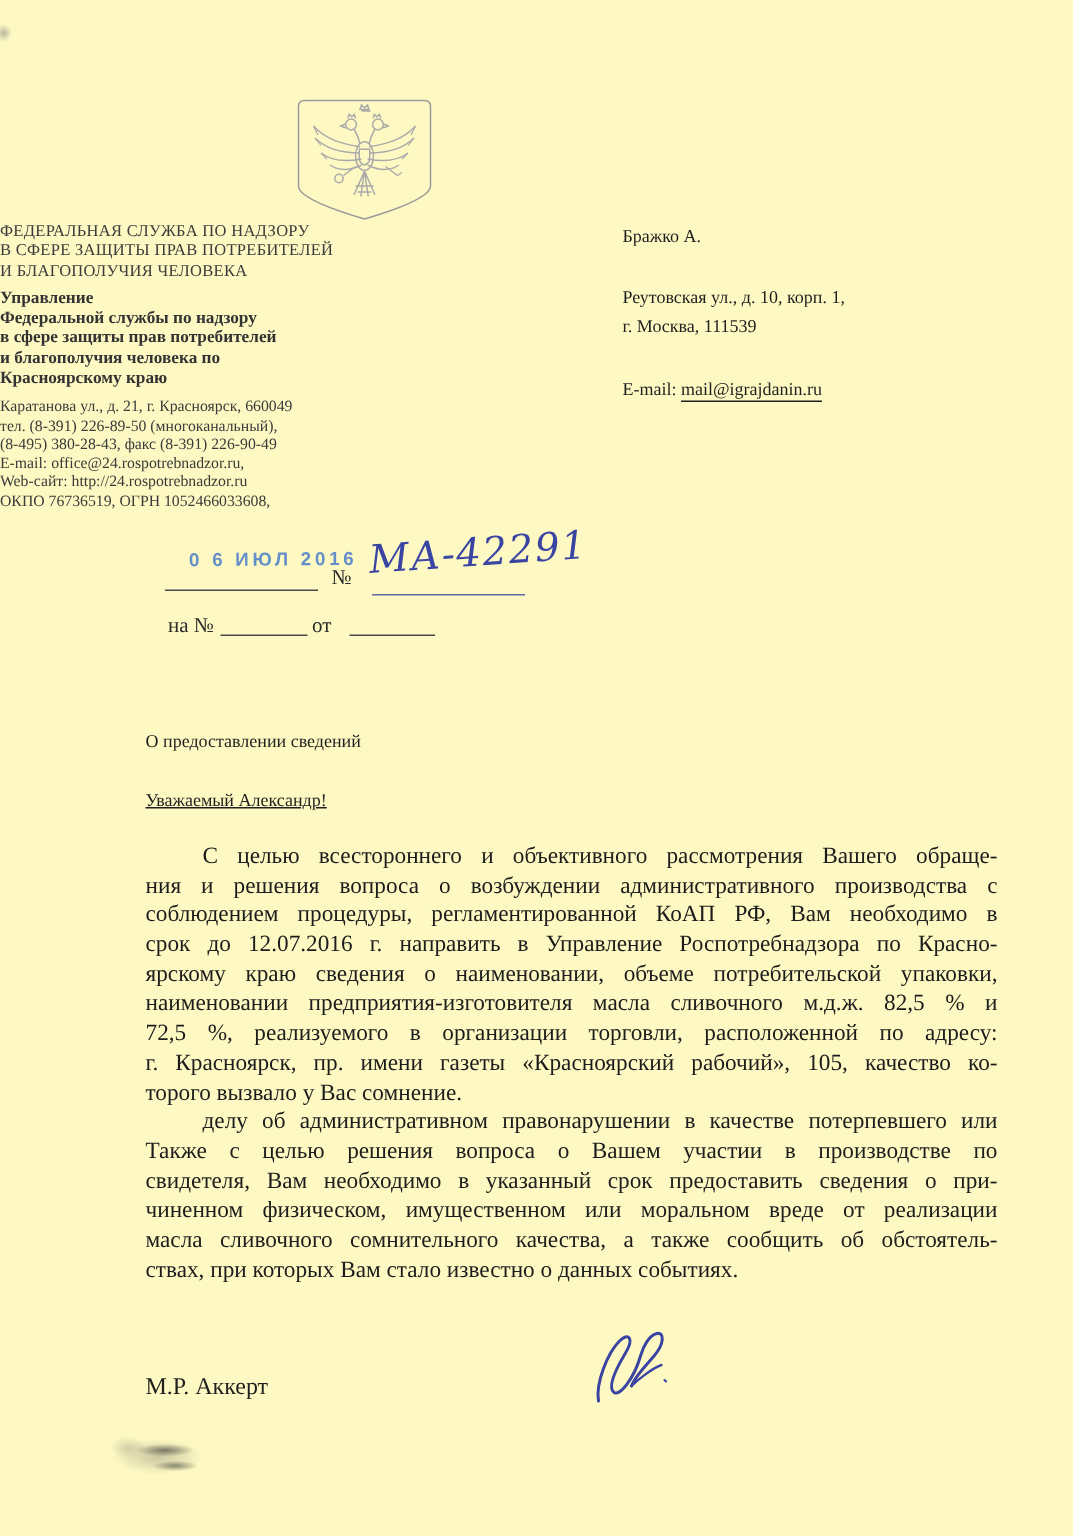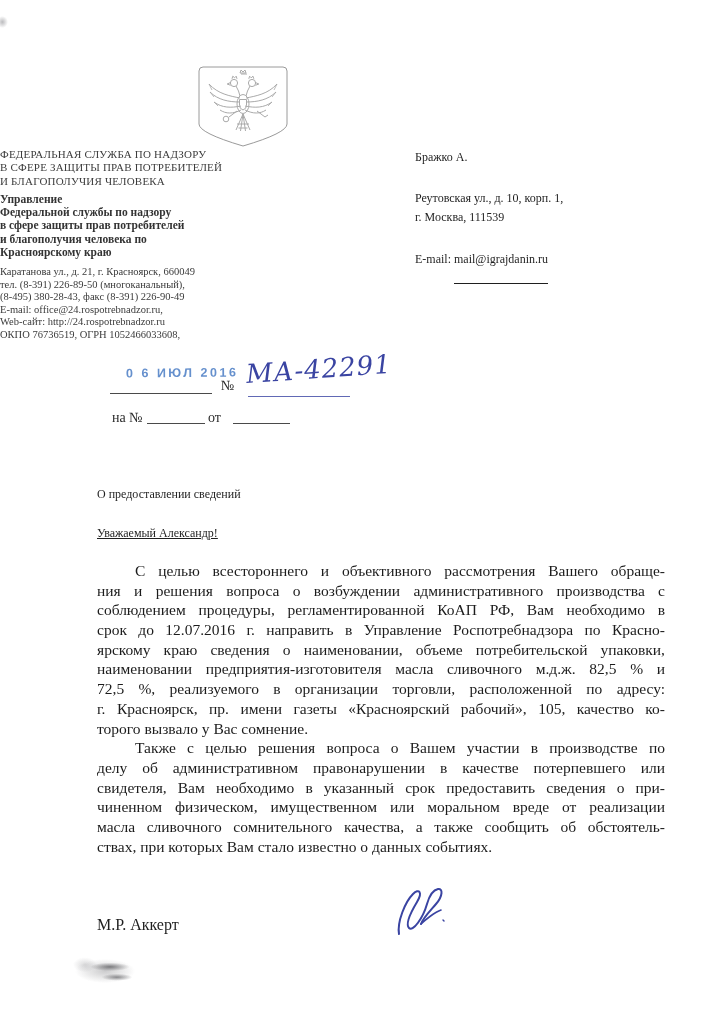--- a/index.html
+++ b/index.html
@@ -1,20 +1,20 @@
 <!DOCTYPE html>
 <html><head>
 <meta charset="utf-8">
 <style>
   html,body{margin:0;padding:0;background:#888;}
   .page{
     position:relative;
     width:715px;height:1024px;
     margin:0 auto;
-    background:#ffffff;
+    background:#fef9c3;
     font-family:"Liberation Serif", serif;
     color:#1f1f1f;
     overflow:hidden;
   }
   .emblem{position:absolute;left:196px;top:66px;width:94px;height:82px;}
   .org-caps{position:absolute;left:0;top:148px;width:360px;
     font-size:11px;line-height:13.4px;color:#3c3c3c;letter-spacing:.2px;}
   .division{position:absolute;left:0;top:193px;width:360px;
     font-size:11.5px;line-height:13.2px;font-weight:bold;color:#333;}
   .contact{position:absolute;left:0;top:266px;width:360px;
@@ -37,21 +37,21 @@
     font-size:14px;color:#2a2a2a;}
   .na-label{position:absolute;left:112px;top:2px;}
   .rl-na{left:147px;top:15px;width:58px;}
   .ot-label{position:absolute;left:208px;top:2px;}
   .rl-ot{left:233px;top:15px;width:57px;}
   
   .recipient{position:absolute;left:415px;top:148px;width:260px;
     font-size:12px;line-height:19px;color:#1f1f1f;}
   .recip-name{margin-bottom:22px;}
   .recip-email{margin-top:23px;}
-  .email-underline{border-bottom:1px solid #1f1f1f;padding-bottom:17px;}
+  .email-underline{border-bottom:1px solid #1f1f1f;padding-bottom:1px;}
   .addr-line{line-height:19px;}
   
   .subject{position:absolute;left:97px;top:487px;font-size:12px;}
   .salutation{position:absolute;left:97px;top:526px;width:460px;
     text-align:left;font-size:12px;text-decoration:underline;}
   .bodytext{position:absolute;left:97px;top:561px;width:568px;
     font-size:15.5px;color:#1c1c1c;}
   .para .line{
     height:19.7px;line-height:19.7px;
     text-align:justify;text-align-last:justify;
@@ -168,22 +168,22 @@
         <div class="line">ния и решения вопроса о возбуждении административного производства с</div>
         <div class="line">соблюдением процедуры, регламентированной КоАП РФ, Вам необходимо в</div>
         <div class="line">срок до 12.07.2016 г. направить в Управление Роспотребнадзора по Красно-</div>
         <div class="line">ярскому краю сведения о наименовании, объеме потребительской упаковки,</div>
         <div class="line">наименовании предприятия-изготовителя масла сливочного м.д.ж. 82,5 % и</div>
         <div class="line">72,5 %, реализуемого в организации торговли, расположенной по адресу:</div>
         <div class="line">г. Красноярск, пр. имени газеты «Красноярский рабочий», 105, качество ко-</div>
         <div class="line">торого вызвало у Вас сомнение.</div>
       </div>
     <div class="para">
+        <div class="line">делу об административном правонарушении в качестве потерпевшего или</div>
         <div class="line">Также с целью решения вопроса о Вашем участии в производстве по</div>
-        <div class="line">делу об административном правонарушении в качестве потерпевшего или</div>
         <div class="line">свидетеля, Вам необходимо в указанный срок предоставить сведения о при-</div>
         <div class="line">чиненном физическом, имущественном или моральном вреде от реализации</div>
         <div class="line">масла сливочного сомнительного качества, а также сообщить об обстоятель-</div>
         <div class="line">ствах, при которых Вам стало известно о данных событиях.</div>
       </div>
   </div>
 
   <div class="sign-scribble">
     <svg width="62" height="60" viewBox="0 0 62 60">
       <g fill="none" stroke="#3a44a2" stroke-width="2" stroke-linecap="round">

